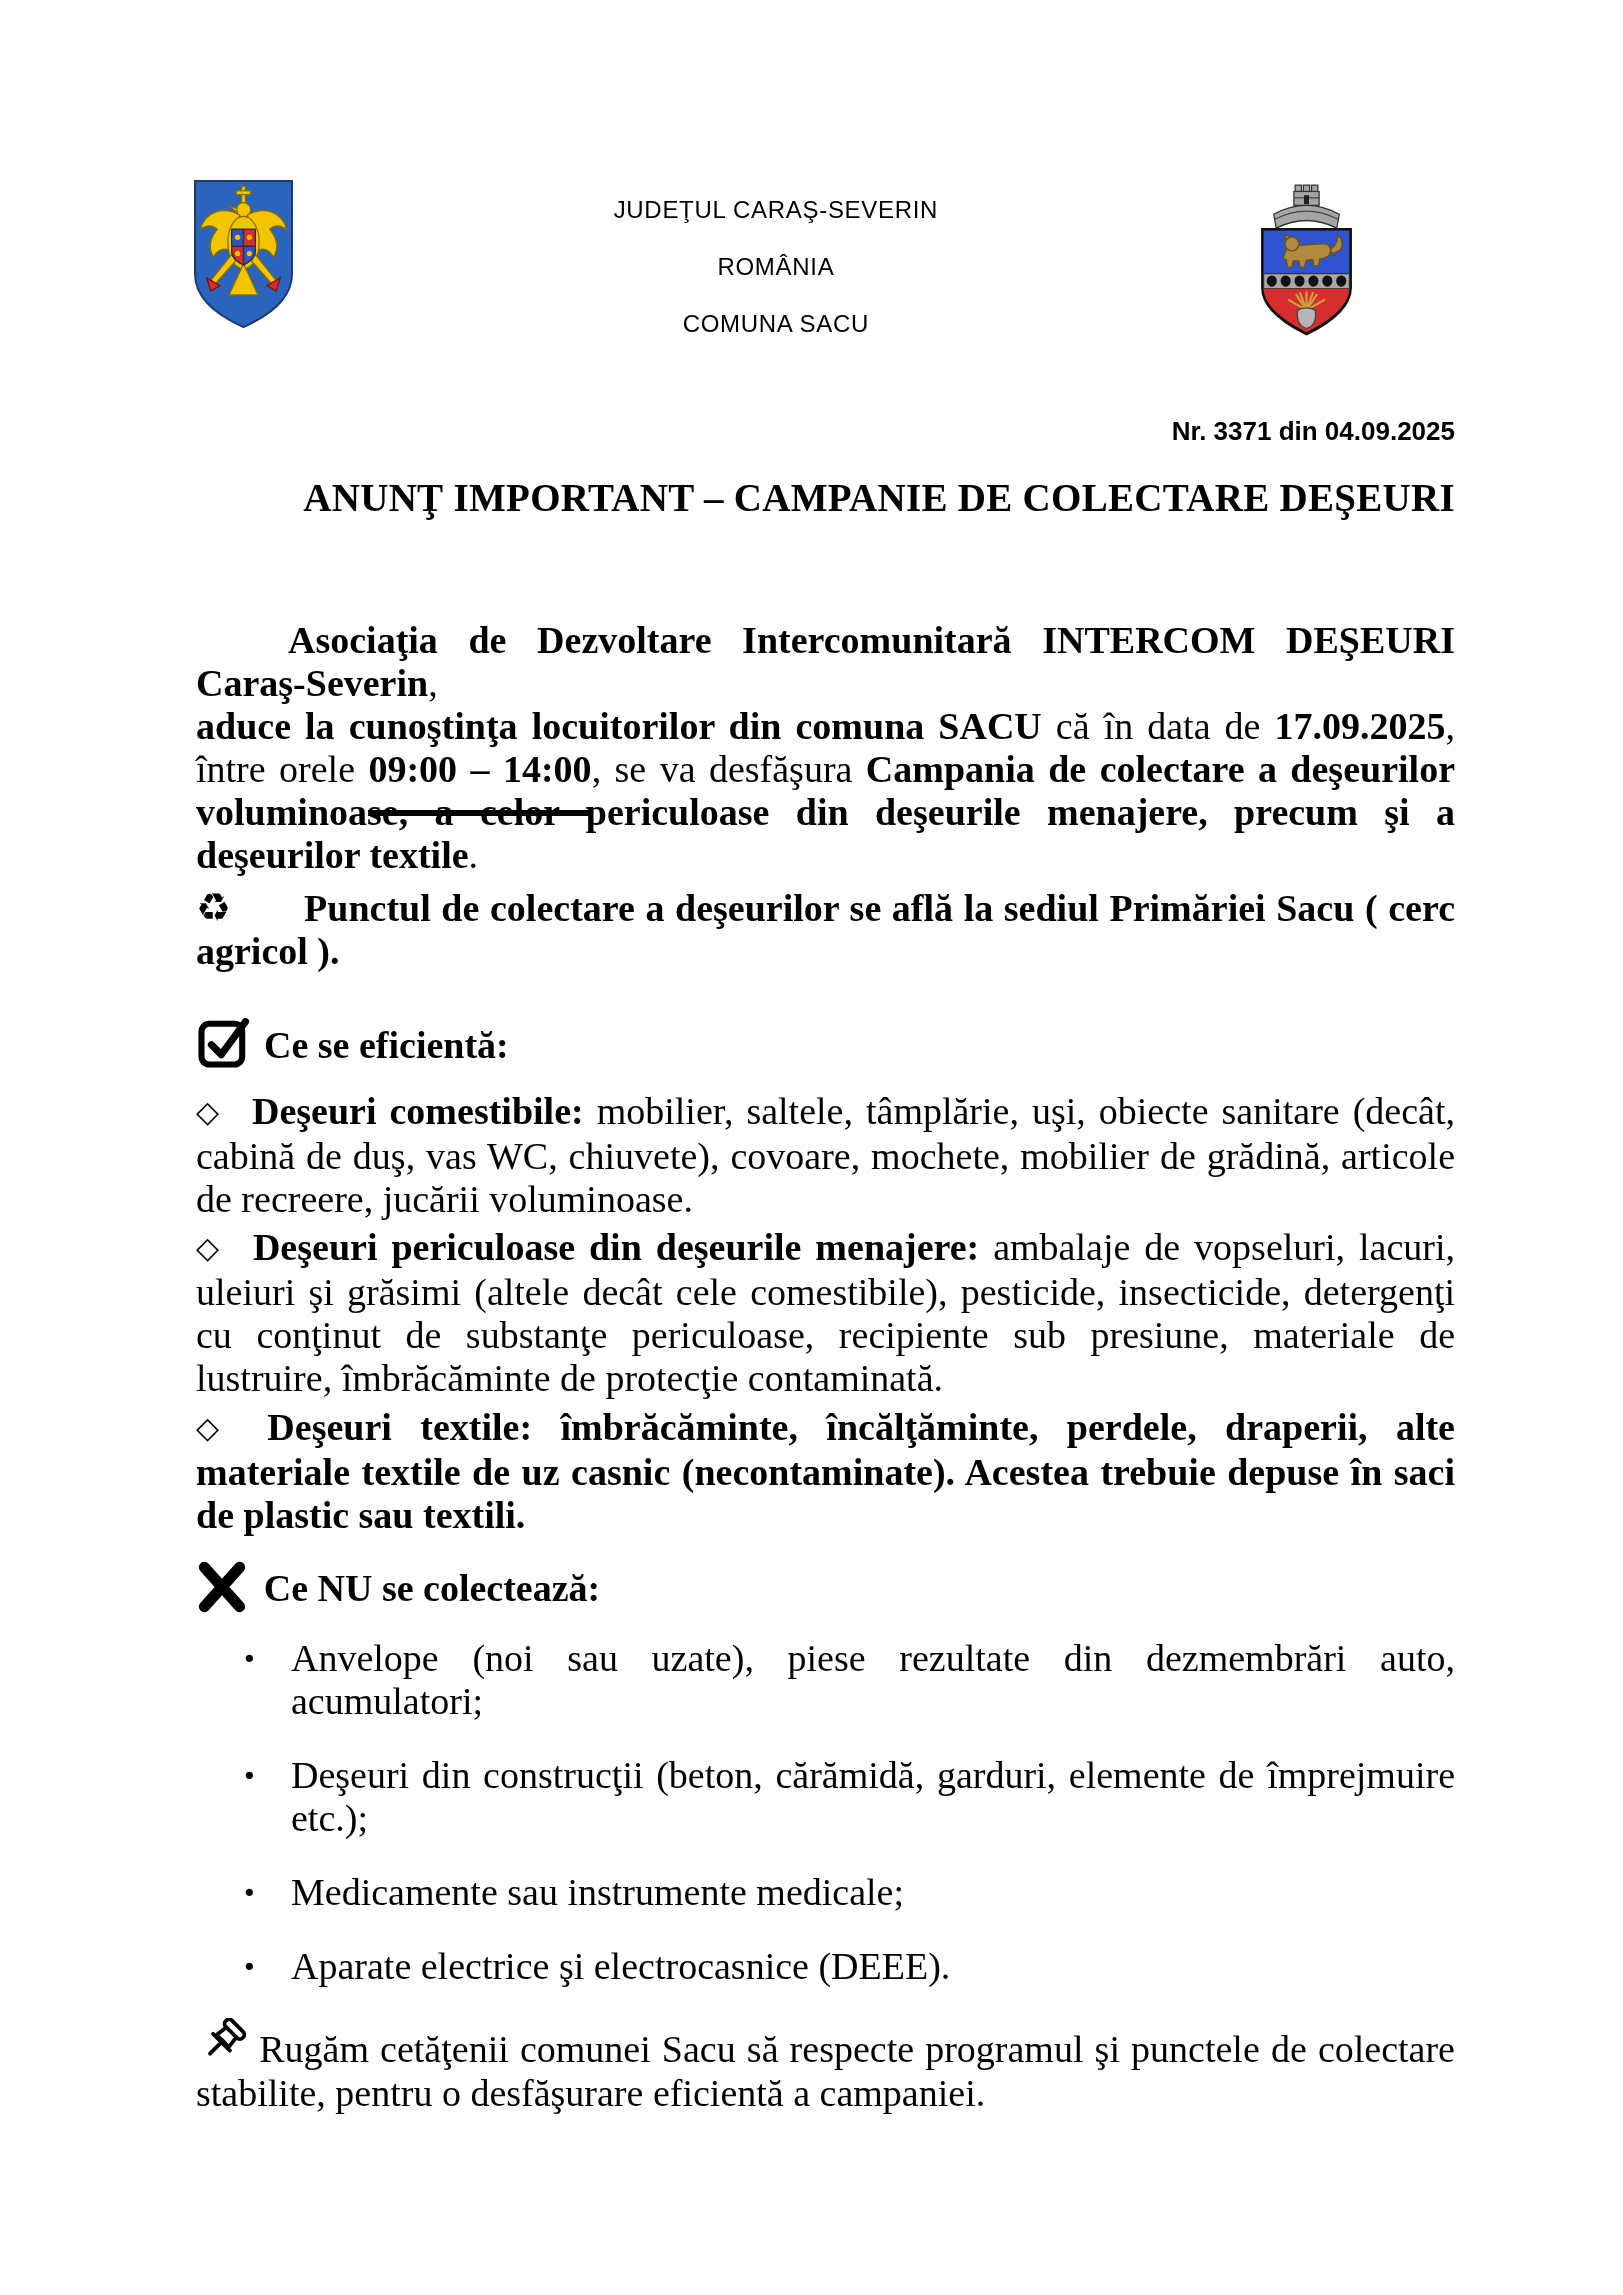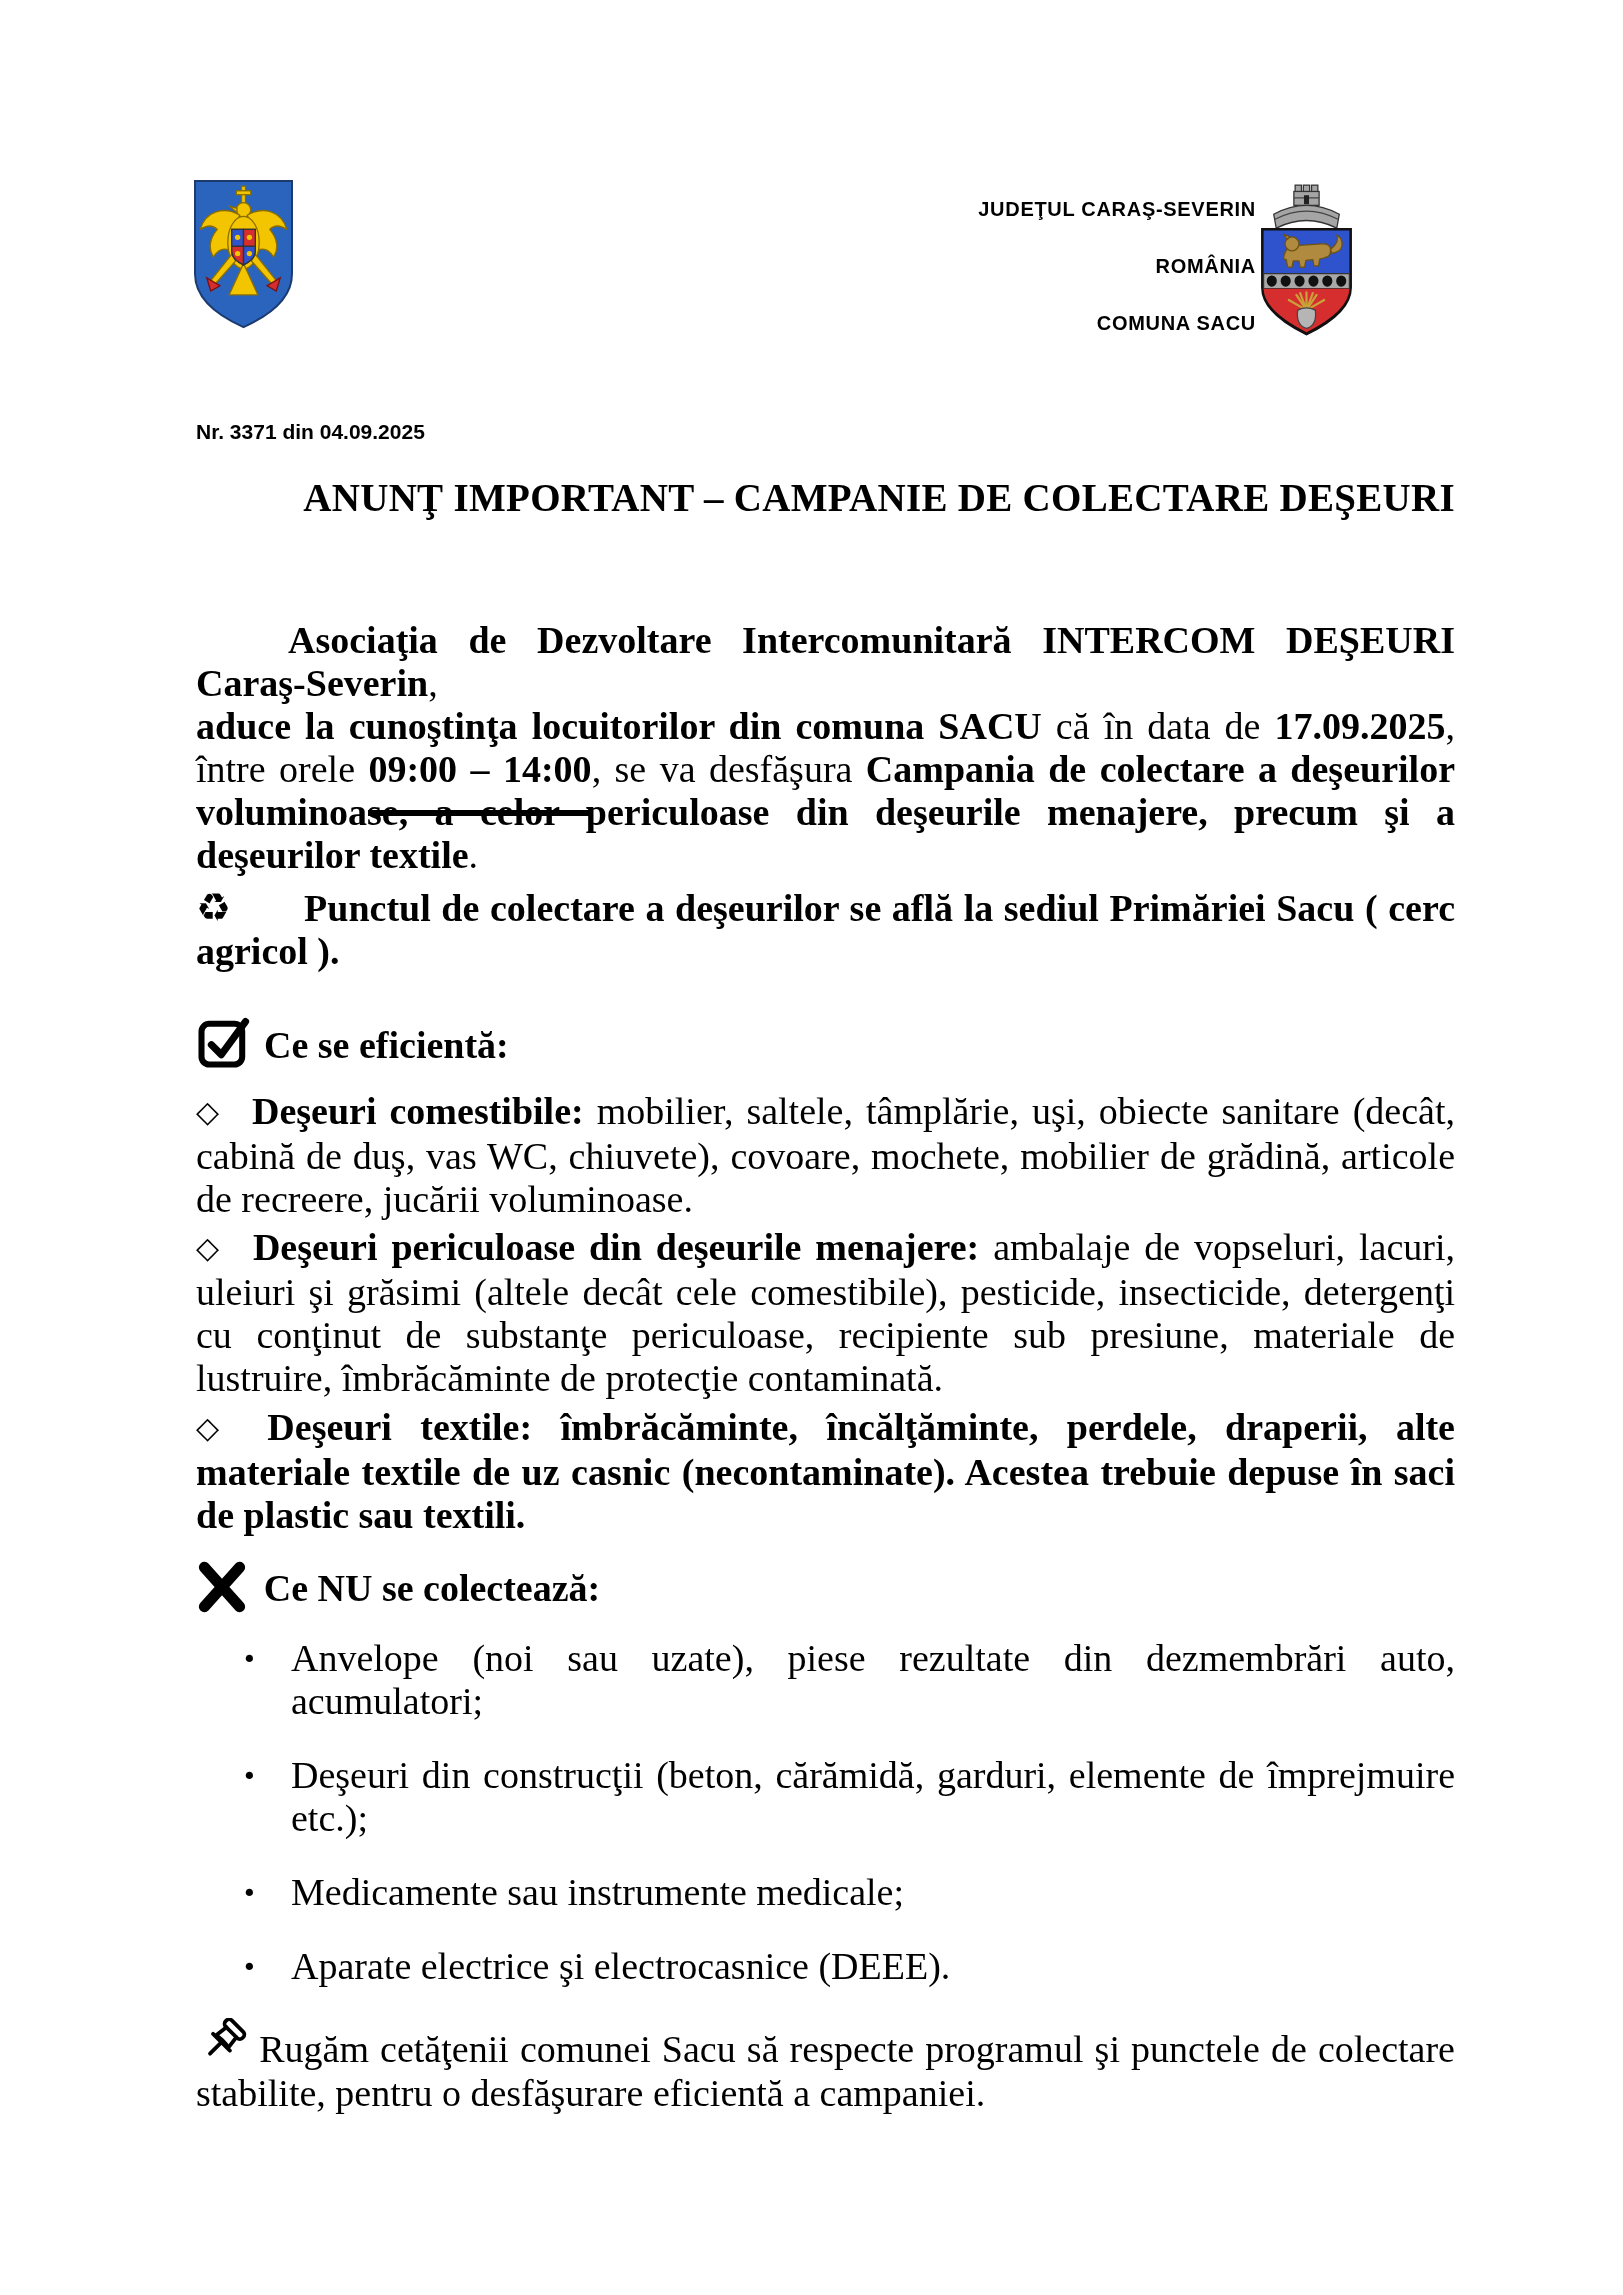--- a/index.html
+++ b/index.html
@@ -14,34 +14,34 @@
     font-family: "Liberation Serif", serif;
     overflow: hidden;
   }
   
   .header { display: flex; align-items: flex-start; }
   .arms-left { width: 105px; height: 154px; margin-left: -5.2px; flex: 0 0 auto; }
   .arms-right { width: 101px; height: 164px; margin-right: 98px; flex: 0 0 auto; }
   .header-center { flex: 1 1 auto; padding-top: 3.9px; }
   .hline {
     font-family: "Liberation Sans", sans-serif;
-    font-weight: bold;
-    font-size: 20px;
+    font-weight: normal;
+    font-size: 24px;
     line-height: 57px;
-    text-align: right;
+    text-align: center;
     letter-spacing: 0.7px;
   }
   
   .doc-number {
     margin-top: 62px;
     font-family: "Liberation Sans", sans-serif;
     font-weight: bold;
-    font-size: 21px;
+    font-size: 26px;
     line-height: 35px;
-    text-align: left;
+    text-align: right;
   }
   .title {
     margin: 26px 0 0 0;
     font-family: "Liberation Serif", serif;
     font-weight: bold;
     font-size: 39px;
     line-height: 46px;
     text-align: right;
     letter-spacing: 0.3px;
   }

